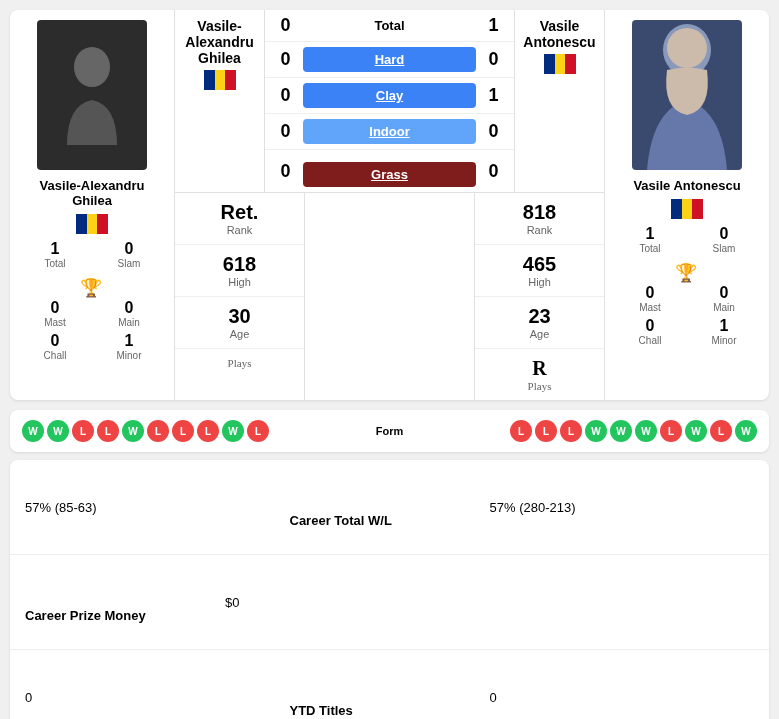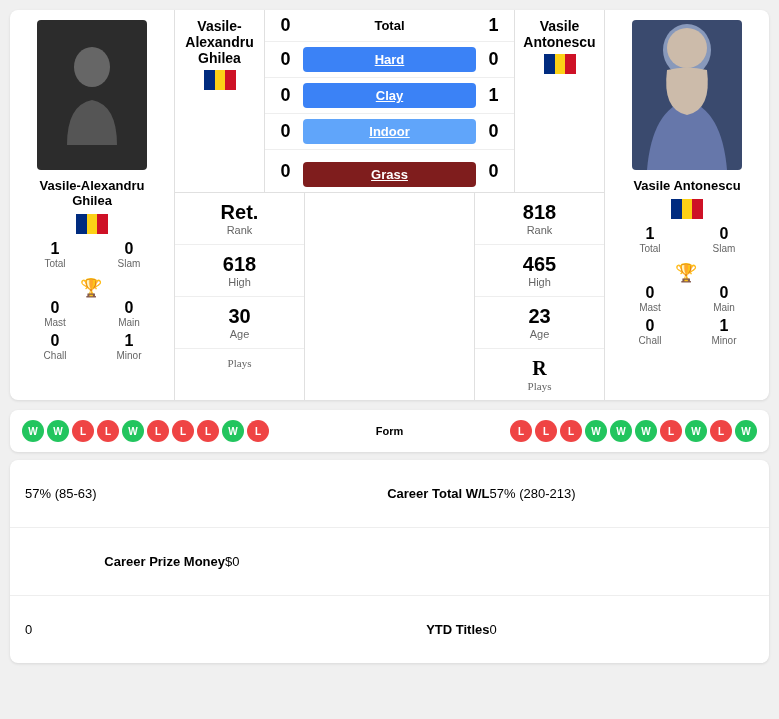--- a/index.html
+++ b/index.html
@@ -169,23 +169,24 @@
     .stats-table-row:last-child { border-bottom: none; }
 
     .stats-left-val {
       flex: 1;
       text-align: left;
       font-size: 13px;
     }
 
     .stats-center-label {
       width: 200px;
-      text-align: right;
+      text-align: left;
       font-size: 13px;
       font-weight: bold;
+      margin-top: 27px;
     }
 
     .stats-right-val {
       flex: 1;
       text-align: left;
       font-size: 13px;
     }
 
     
     .top-section {

